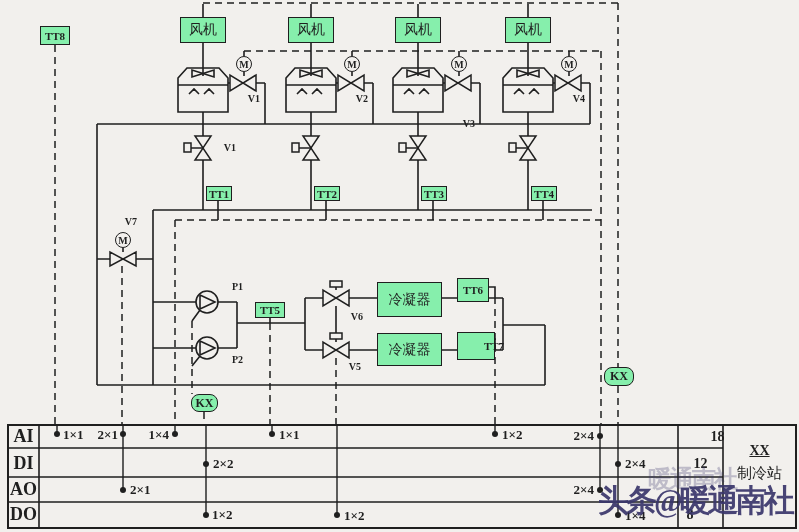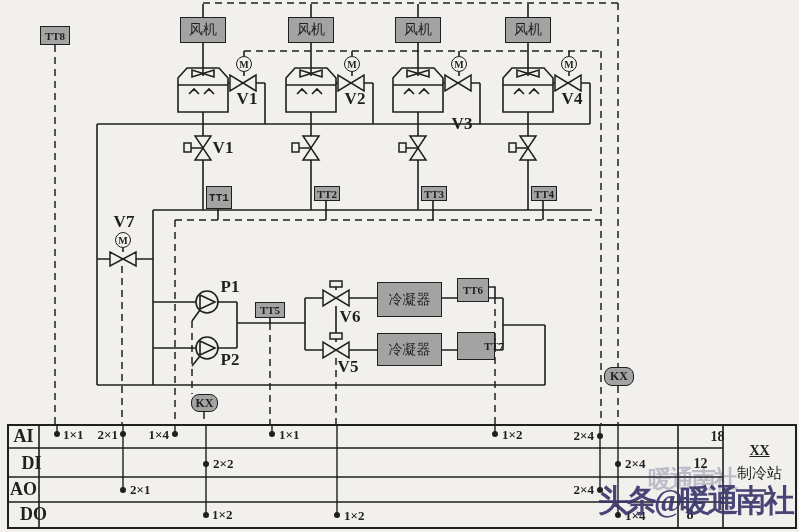--- a/index.html
+++ b/index.html
@@ -1,32 +1,32 @@
 <!DOCTYPE html>
 <html><head>
 <meta charset="utf-8">
 <style>
   html,body{margin:0;padding:0;background:#e8e6e3;}
   #stage{position:relative;width:799px;height:532px;background:#f2f0ed;overflow:hidden;
          font-family:"Liberation Serif", serif;color:#1f1f1f;}
   #diagram-svg{position:absolute;left:0;top:0;}
-  .box{position:absolute;border:1.5px solid #1f1f1f;background:#a3a3a3;
+  .box{position:absolute;border:1.5px solid #1f1f1f;background:#86efac;
        display:flex;align-items:center;justify-content:center;box-sizing:border-box;}
   .lbl{position:absolute;display:flex;align-items:center;justify-content:center;
        font-weight:bold;white-space:nowrap;}
   .lbl.left{justify-content:flex-start;}
   .lbl.right{justify-content:flex-end;}
   .mcircle{position:absolute;width:16px;height:16px;border:1.5px solid #1f1f1f;border-radius:50%;
        background:#f2f0ed;display:flex;align-items:center;justify-content:center;
        font-size:10px;font-weight:bold;box-sizing:border-box;}
   .cn{font-family:"Liberation Serif", serif;font-weight:normal;}
   .fanbox{font-size:14px;}
   .ttbox{font-size:11px;font-weight:bold;}
   .kxbox{font-size:12px;font-weight:bold;border-radius:8px;}
-  .valve-lbl{font-size:17px;}
+  .valve-lbl{font-size:10px;justify-content:flex-end;}
   .tbl-lbl{font-size:18px;}
   .tbl-val{font-size:13px;}
   .tbl-num{font-size:14px;}
   #watermark-main{position:absolute;left:598px;top:480px;width:205px;font-size:31px;
        font-weight:bold;color:#3a366b;opacity:.92;letter-spacing:-3px;z-index:9;}
   #watermark-ghost{position:absolute;left:648px;top:463px;width:160px;font-size:24px;
        font-weight:bold;color:#3a366b;opacity:.28;letter-spacing:-2px;z-index:8;}
 </style>
 </head>
 <body>
@@ -250,21 +250,21 @@
       <span>V3</span>
     </div>
   <div class="lbl valve-lbl" style="left:559px;top:92px;width:26px;height:13px;">
       <span>V4</span>
     </div>
 
   <div class="lbl valve-lbl" style="left:210px;top:141px;width:26px;height:13px;">
       <span>V1</span>
     </div>
 
-  <div class="box ttbox" style="left:206px;top:186px;width:26px;height:23px;font-family:Liberation Mono, monospace;">
+  <div class="box ttbox" style="left:206px;top:186px;width:26px;height:15px;">
       <span>TT1</span>
     </div>
   <div class="box ttbox" style="left:314px;top:186px;width:26px;height:15px;">
       <span>TT2</span>
     </div>
   <div class="box ttbox" style="left:421px;top:186px;width:26px;height:15px;">
       <span>TT3</span>
     </div>
   <div class="box ttbox" style="left:531px;top:186px;width:26px;height:15px;">
       <span>TT4</span>
@@ -306,27 +306,27 @@
   <div class="box kxbox" style="left:191px;top:394px;width:27px;height:18px;">
       <span>KX</span>
     </div>
   <div class="box kxbox" style="left:604px;top:367px;width:30px;height:19px;">
       <span>KX</span>
     </div>
 
   <div class="lbl tbl-lbl" style="left:8px;top:429px;width:31px;height:14px;">
       <span>AI</span>
     </div>
-  <div class="lbl tbl-lbl" style="left:8px;top:456px;width:31px;height:14px;padding-left:8px;">
+  <div class="lbl tbl-lbl" style="left:8px;top:456px;width:31px;height:14px;">
       <span>DI</span>
     </div>
   <div class="lbl tbl-lbl" style="left:8px;top:482px;width:31px;height:14px;">
       <span>AO</span>
     </div>
-  <div class="lbl tbl-lbl" style="left:8px;top:507px;width:31px;height:14px;margin-left:10px;">
+  <div class="lbl tbl-lbl" style="left:8px;top:507px;width:31px;height:14px;">
       <span>DO</span>
     </div>
 
   <div class="lbl tbl-val left" style="left:63px;top:428px;width:34px;height:14px;">
       <span>1×1</span>
     </div>
   <div class="lbl tbl-val right" style="left:85px;top:428px;width:33px;height:14px;">
       <span>2×1</span>
     </div>
   <div class="lbl tbl-val right" style="left:136px;top:428px;width:33px;height:14px;">

